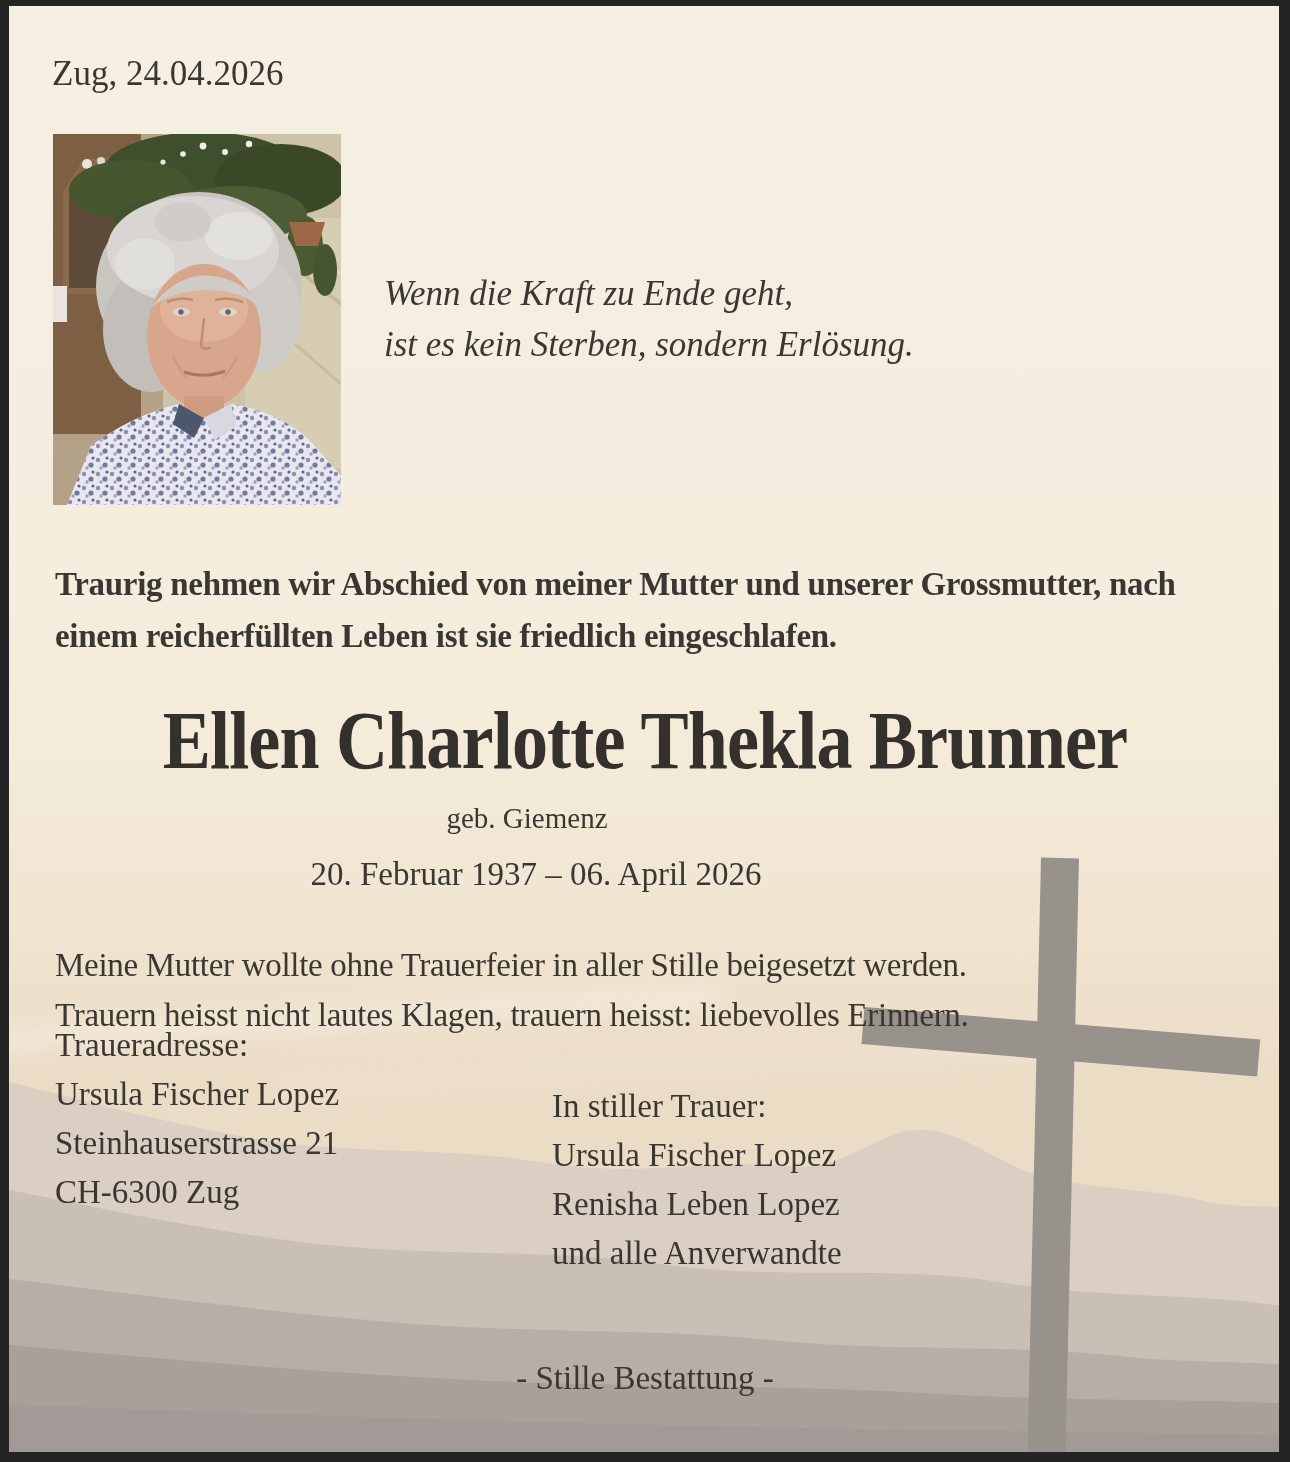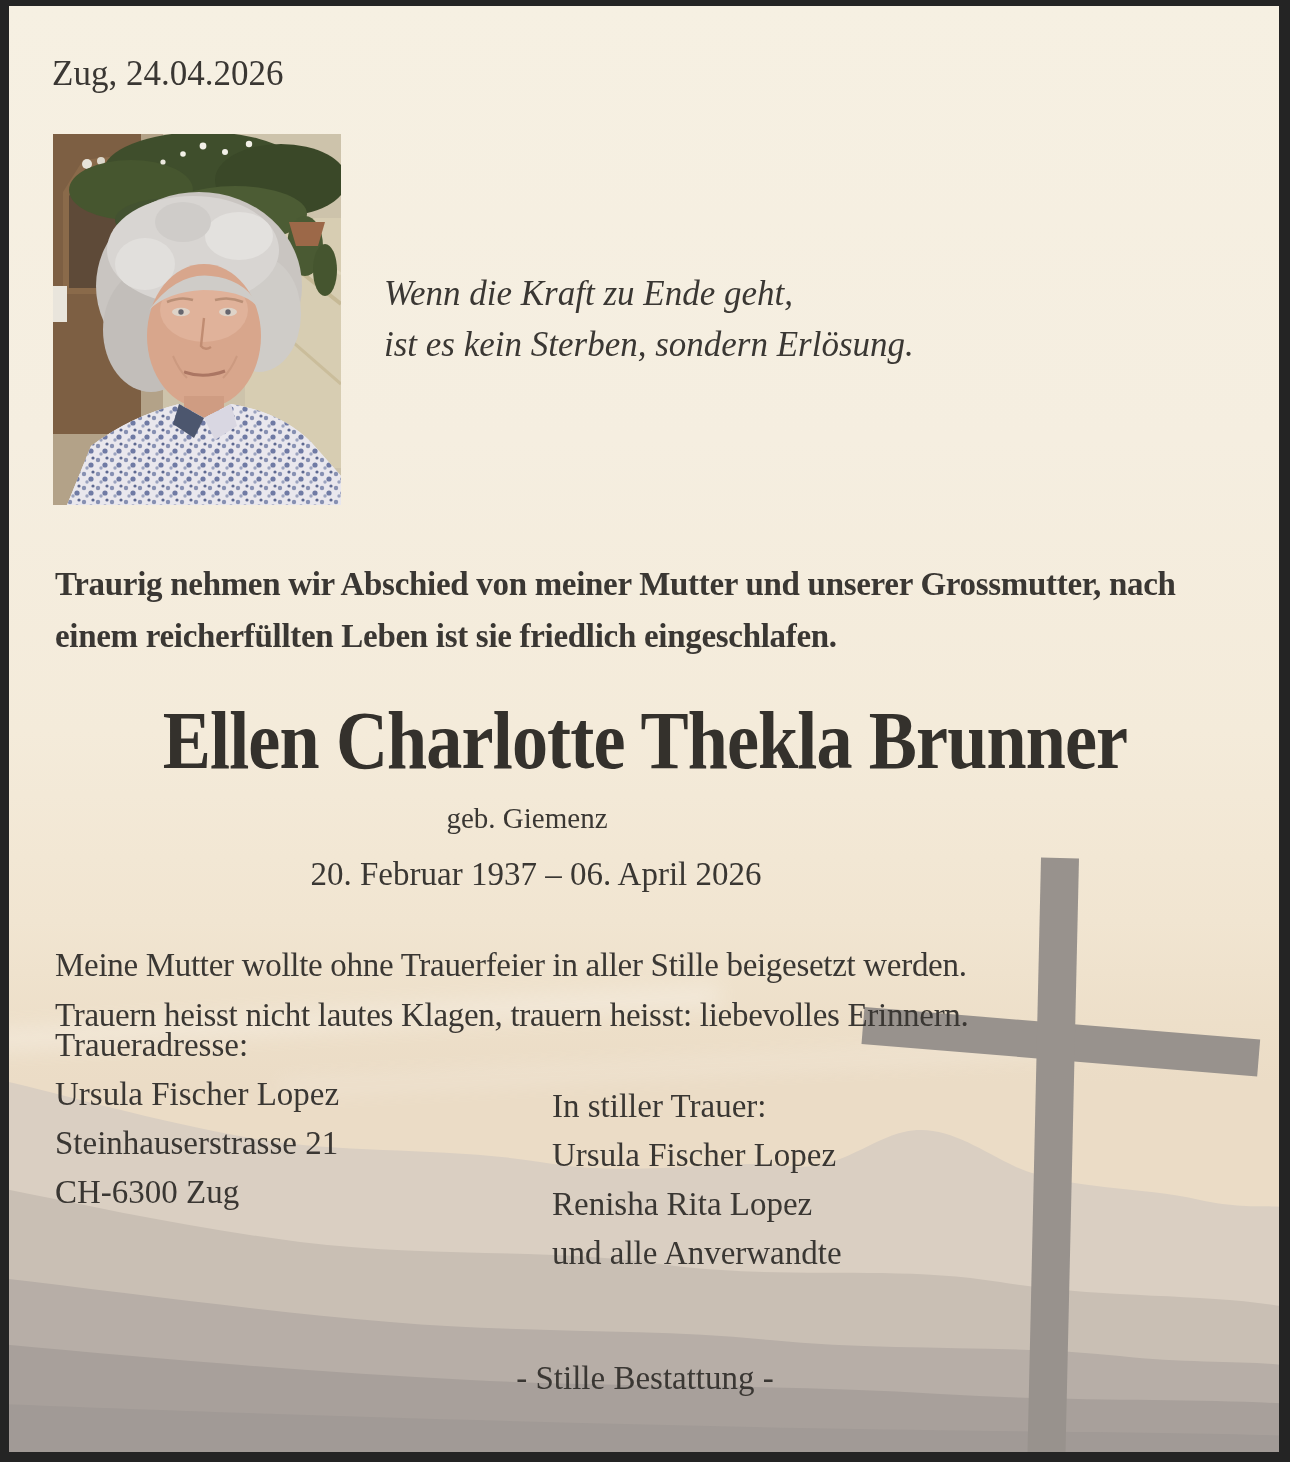--- a/index.html
+++ b/index.html
@@ -162,20 +162,20 @@
   <div class="txt col addr">
     <div>Traueradresse:</div>
     <div>Ursula Fischer Lopez</div>
     <div>Steinhauserstrasse 21</div>
     <div>CH-6300 Zug</div>
   </div>
 
   <div class="txt col mourners">
     <div>In stiller Trauer:</div>
     <div>Ursula Fischer Lopez</div>
-    <div>Renisha Rita Lopez</div>
+    <div>Renisha Leben Lopez</div>
     <div>und alle Anverwandte</div>
   </div>
 
   <div class="txt footer">- Stille Bestattung -</div>
 
   <div class="frame"></div>
 </div>
 
 </body></html>

